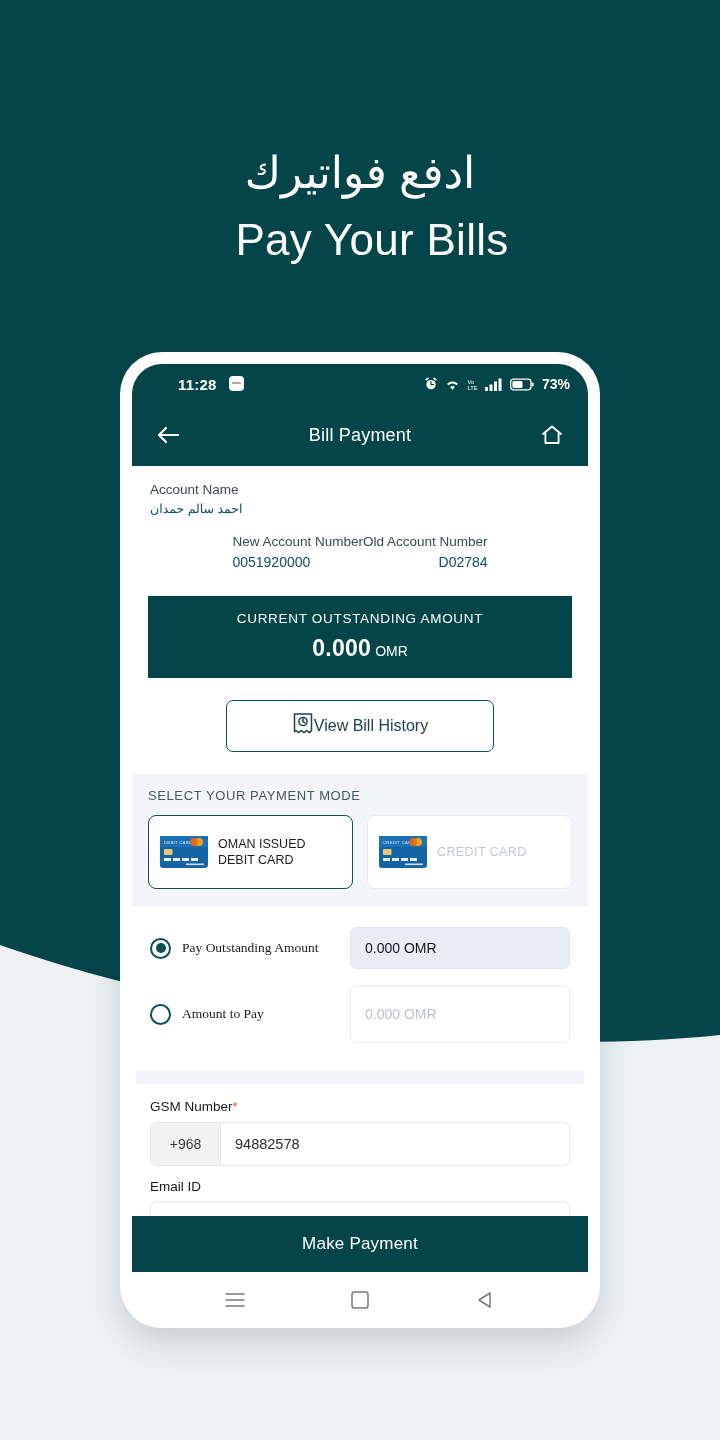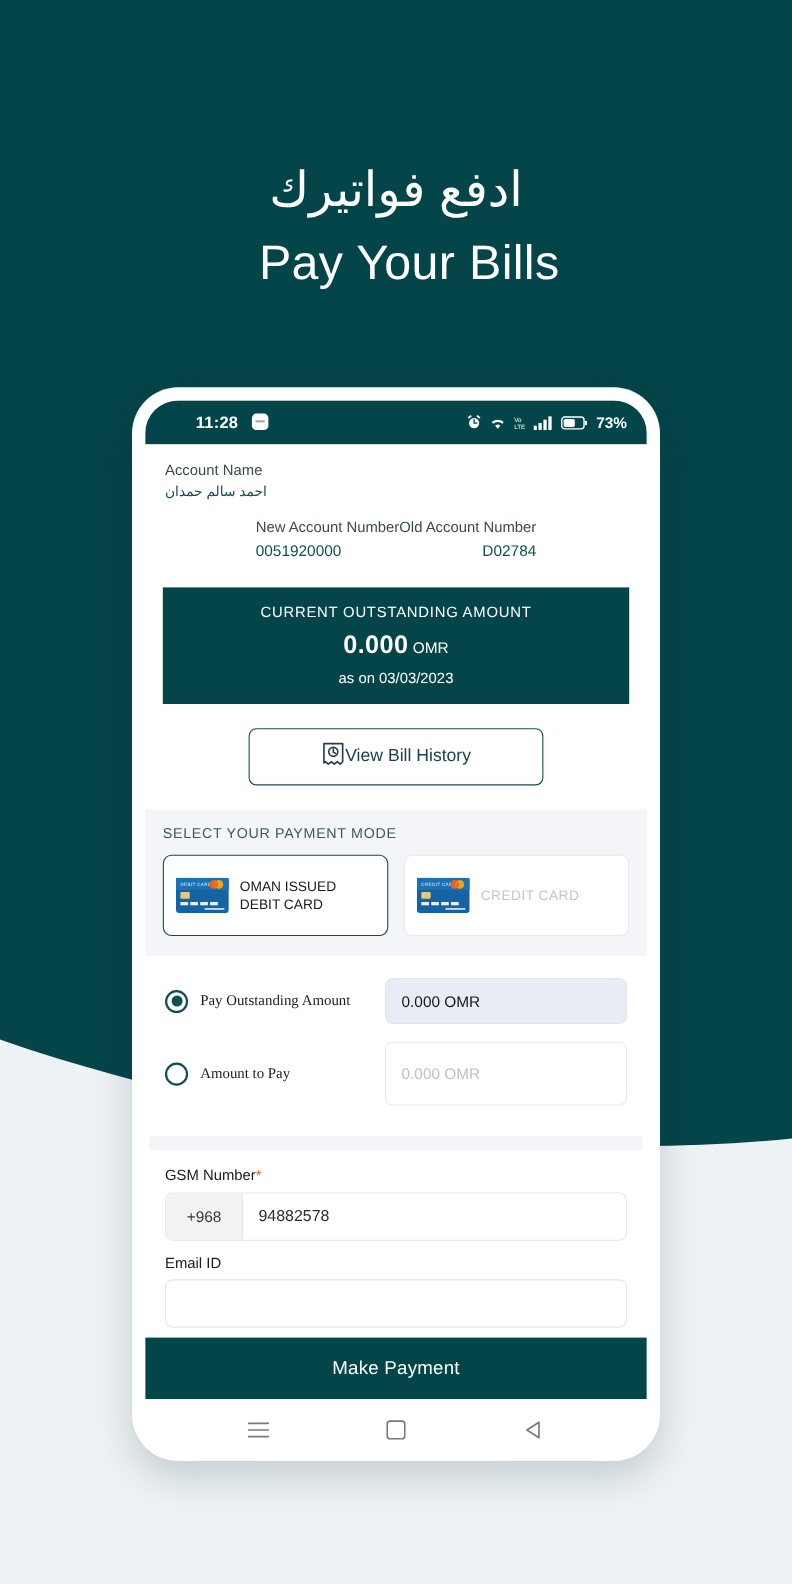--- a/index.html
+++ b/index.html
@@ -284,20 +284,35 @@
             <svg width="24" height="13" viewBox="0 0 26 13" fill="none">
               <rect x="0.7" y="0.7" width="22" height="11.6" rx="3" stroke="#fff" stroke-width="1.4"></rect>
               <rect x="2.6" y="2.6" width="11" height="7.8" rx="1.6" fill="#fff"></rect>
               <rect x="23.6" y="4.3" width="2" height="4.4" rx="1" fill="#fff"></rect>
             </svg>
           </span>
           <span class="sb-pct">73%</span>
         </div>
       </div>
 
+      <div class="appbar">
+        <span class="ic">
+          <svg width="24" height="20" viewBox="0 0 24 20" fill="none" stroke="#fff" stroke-width="2.2" stroke-linecap="round" stroke-linejoin="round">
+            <path d="M22 10 H3"></path>
+              <path d="M10 3 L3 10 L10 17"></path>
+          </svg>
+        </span>
+        <span class="title">Bill Payment</span>
+        <span class="ic">
+          <svg width="24" height="24" viewBox="0 0 24 24" fill="none" stroke="#fff" stroke-width="1.8" stroke-linecap="round" stroke-linejoin="round">
+            <path d="M3 11 L12 3.5 L21 11"></path>
+            <path d="M5.4 10 V20 H18.6 V10"></path>
+          </svg>
+        </span>
+      </div>
 
       <div class="content">
 
         <div class="acct">
           <div class="lbl">Account Name</div>
           <div class="ar-name">احمد سالم حمدان</div>
 
           <div class="acct-row">
             <div class="col-l">
               <div class="lbl">New Account Number</div>
@@ -309,21 +324,20 @@
             </div>
           </div>
 
         </div>
 
         <div class="out-card">
           <div class="t1">CURRENT OUTSTANDING AMOUNT</div>
           <div class="t2">
             <span class="amt">0.000</span><span class="cur">OMR</span>
           </div>
-          <div class="t3">as on 03/03/2023</div>
         </div>
 
         <div class="vbh-wrap">
           <div class="vbh">
             <span>
               <svg width="22" height="24" viewBox="0 0 22 24" fill="none" stroke="#20414a" stroke-width="1.5" stroke-linejoin="round">
                 <path d="M2.5 2 H19.5 V18.5 L17.3 20.6 L14.6 18.5 L11.9 20.6 L9.2 18.5 L6.5 20.6 L3.8 18.5 L2.5 19.6 Z"></path>
                 <circle cx="11" cy="9.5" r="4.1"></circle>
                 <path d="M11 7 V9.7 L12.9 10.9" stroke-linecap="round"></path>
               </svg>

